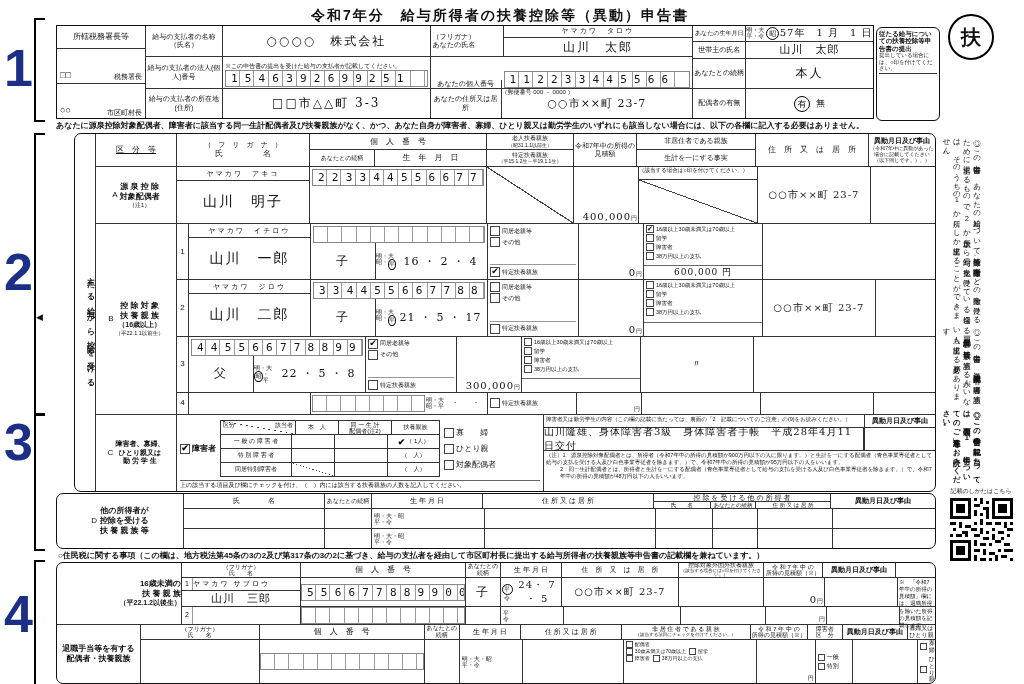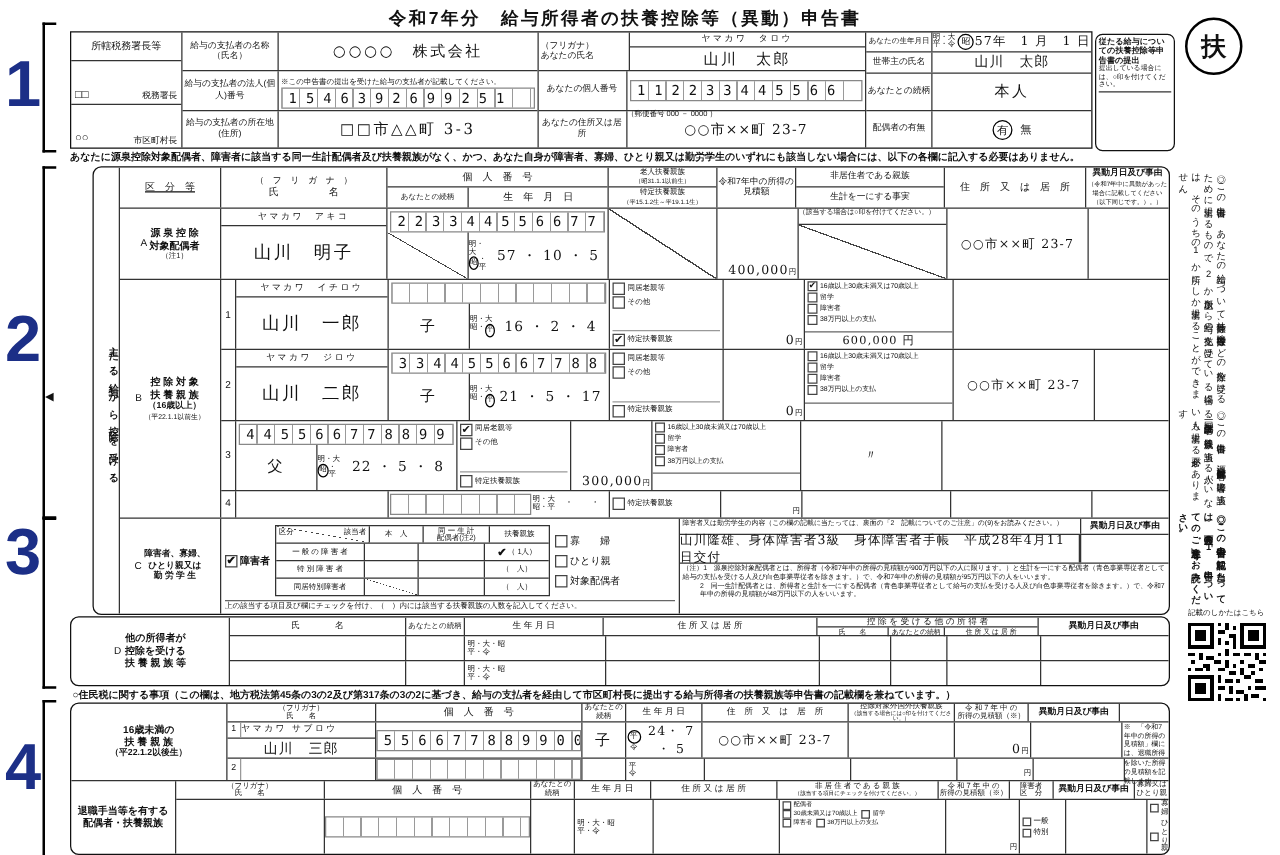--- a/index.html
+++ b/index.html
@@ -91,21 +91,21 @@
       <div class="bb r" style="height:30px;">
         <div class="br col" style="width:70px;justify-content:center;padding-left:2px;">
           <span class="t7">（フリガナ）</span>
           <span class="t7">あなたの氏名</span>
         </div>
         <div class="col" style="flex:1;">
           <div class="kana ct bb" style="height:11px;">ヤマカワ　タロウ</div>
           <div class="hand ct" style="flex:1;display:flex;align-items:center;justify-content:center;">山川　太郎</div>
         </div>
       </div>
-      <div class="bb r" style="height:31px;">
+      <div class="bb r" style="height:31px;align-items:flex-end;">
         <div class="br t7 mid ct" style="width:70px;">あなたの個人番号</div>
         <div class="mid" style="flex:1;">
             <div class="comb" style="width:100%;margin:0 2px;">112233445566</div>
           </div>
       </div>
       <div class="r" style="height:29px;">
         <div class="br t7 mid ct" style="width:70px;">あなたの住所又は居所</div>
         <div class="col" style="flex:1;">
           <div class="t6">（郵便番号 000 － 0000 ）</div>
           <div class="hand-s ct" style="font-size:11px;">○○市××町 23-7</div>
@@ -196,33 +196,20 @@
             <span class="t8 b">対象配偶者</span>
             <span class="t6">（注1）</span>
           </span>
         </div>
         <div class="br col" style="width:132px;">
           <div class="kana ct bb" style="height:13px;line-height:13px;">ヤマカワ　アキコ</div>
           <div class="hand mid" style="flex:1;font-size:14px;">山川　明子</div>
         </div>
         <div class="br col" style="width:176px;">
           <div class="comb" style="margin:2px 2px 0 2px;">223344556677</div>
-          <div class="r" style="flex:1;">
-            <div class="br diag" style="width:64px;"></div>
-            <div class="r" style="flex:1;align-items:center;">
-              <span class="col t6" style="width:16px;line-height:1;">
-                <span>明・大</span>
-                <span class="r">
-                    <span class="circ" style="width:9px;height:9px;line-height:9px;font-size:6px;">昭</span>
-                    <span>・平</span>
-                  </span>
-              </span>
-              <span class="hand-s" style="flex:1;text-align:center;font-size:11px;">57 ・ 10 ・ 5</span>
-            </div>
-          </div>
         </div>
         <div class="br diag" style="width:86px;"></div>
         <div class="br r" style="width:62px;align-items:flex-end;justify-content:flex-end;padding:1px;">
           <span class="hand-s" style="font-size:10px;">400,000</span>
             <span class="t6">円</span>
         </div>
         <div class="br col" style="width:118px;">
           <div class="t6 bb" style="font-size:5.5px;height:12px;">（該当する場合は○印を付けてください。）</div>
           <div class="diag" style="flex:1;"></div>
         </div>
@@ -613,21 +600,21 @@
         <span style="flex:1;"></span>
       </div>
     </div>
   </div>
 
   <div class="abs t8 b" style="left:58px;top:551px;width:880px;">○住民税に関する事項（この欄は、地方税法第45条の3の2及び第317条の3の2に基づき、給与の支払者を経由して市区町村長に提出する給与所得者の扶養親族等申告書の記載欄を兼ねています。）</div>
 
   <div class="abs box col" style="left:56px;top:562px;width:878px;height:120px;">
 
     <div class="r bb" style="height:64px;">
-      <div class="br col mid ct t8 b" style="width:124px;">
+      <div class="br col mid ct t8 b" style="width:124px;align-items:flex-end;">
         <span>16歳未満の</span>
         <span>扶 養 親 族</span>
         <span class="t7">（平22.1.2以後生）</span>
       </div>
       <div class="col" style="flex:1;">
         <div class="r bb" style="height:14px;">
           <span class="br col ct t6 mid" style="width:118px;line-height:1;">
               <span>（フリガナ）</span>
               <span>氏　　名</span>
             </span>

